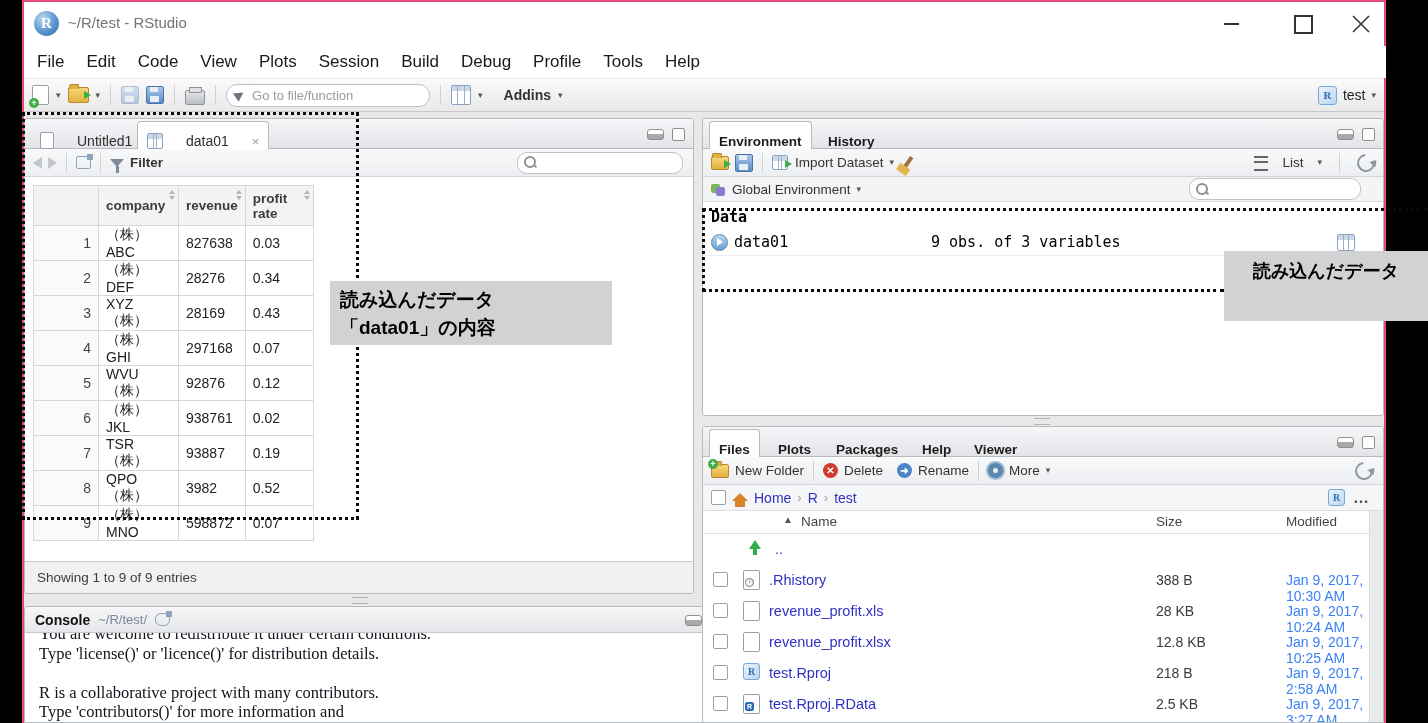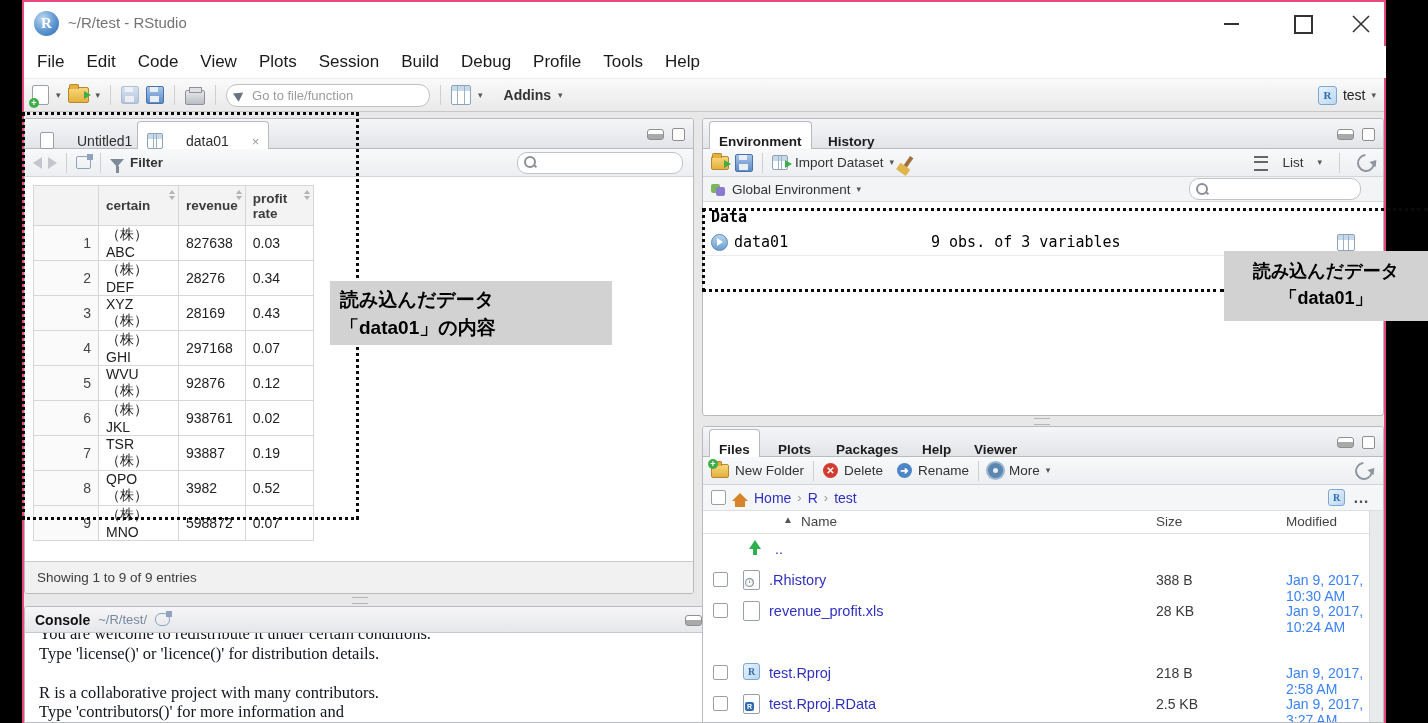--- a/index.html
+++ b/index.html
@@ -284,21 +284,21 @@
       <span class="ptool-label" style="font-weight:bold">Filter</span>
       <span class="search-box" style="width:152px;margin-left:auto;margin-right:2px">
         <span class="ic i-mag"></span>
         <input style="">
       </span>
     </div>
     <table class="dv-table" style="position:absolute;left:8px;top:66px">
       <tbody>
           <tr>
         <th style="width:65px"></th>
-        <th style="width:80px"><span>certain</span><span class="sortglyph">
+        <th style="width:80px"><span>company</span><span class="sortglyph">
                 <i class="su"></i>
                 <i class="sd"></i>
               </span></th>
         <th style="width:50px"><span>revenue</span><span class="sortglyph">
                 <i class="su"></i>
                 <i class="sd"></i>
               </span></th>
         <th style="width:68px"><span>profit rate</span><span class="sortglyph">
                 <i class="su"></i>
                 <i class="sd"></i>
@@ -512,20 +512,27 @@
       <span class="fsize">388 B</span>
       <span class="fmod">Jan 9, 2017, 10:30 AM</span>
     </div>
     <div class="fr" style="top:169px">
       <span class="checkbox" style="position:absolute;left:10px;top:7px"></span>
       <span class="ic i-page" style="position:absolute;left:40px;top:5px"></span>
       <span class="fname link">revenue_profit.xls</span>
       <span class="fsize">28 KB</span>
       <span class="fmod">Jan 9, 2017, 10:24 AM</span>
     </div>
+    <div class="fr" style="top:200px">
+      <span class="checkbox" style="position:absolute;left:10px;top:7px"></span>
+      <span class="ic i-page" style="position:absolute;left:40px;top:5px"></span>
+      <span class="fname link">revenue_profit.xlsx</span>
+      <span class="fsize">12.8 KB</span>
+      <span class="fmod">Jan 9, 2017, 10:25 AM</span>
+    </div>
     <div class="fr" style="top:231px">
       <span class="checkbox" style="position:absolute;left:10px;top:7px"></span>
       <span class="ic i-rcube" style="position:absolute;left:40px;top:5px;width:15px;height:15px;font-size:10px">R</span>
       <span class="fname link">test.Rproj</span>
       <span class="fsize">218 B</span>
       <span class="fmod">Jan 9, 2017, 2:58 AM</span>
     </div>
     <div class="fr" style="top:262px">
       <span class="checkbox" style="position:absolute;left:10px;top:7px"></span>
       <span class="ic i-page" style="position:absolute;left:40px;top:5px">
@@ -546,14 +553,13 @@
 <div class="dot-line" style="left:702px;top:208px;width:726px"></div>
 <div class="dot-vline" style="left:702px;top:208px;height:84px"></div>
 <div class="dot-line" style="left:702px;top:289px;width:522px"></div>
 
 <div class="note note-left">
   <div>読み込んだデータ</div>
   <div>「data01」の内容</div>
 </div>
 <div class="note note-right">
   <div>読み込んだデータ</div>
-  <div>「data01」</div>
 </div>
 
 </body></html>

